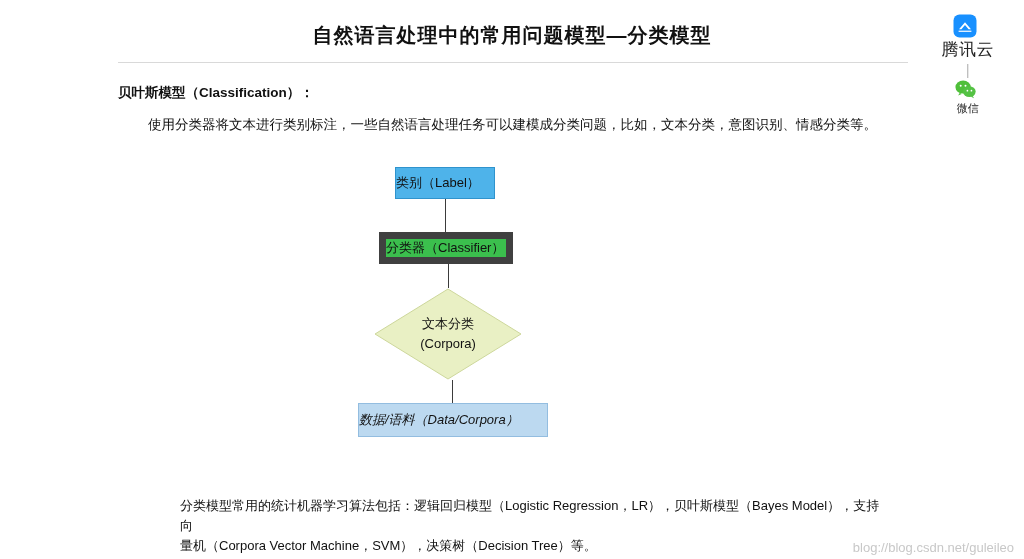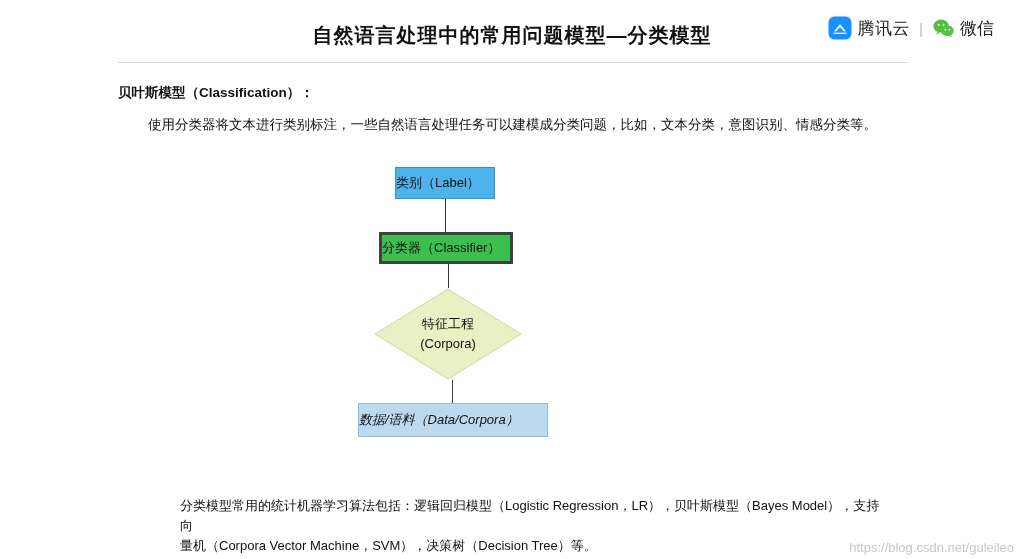--- a/index.html
+++ b/index.html
@@ -45,20 +45,21 @@
   }
 
   
   .brand {
     position: absolute;
     right: 14px;
     top: 14px;
     display: flex;
     align-items: center;
     height: 28px;
+    flex-direction: column;
   }
   .brand-cloud-icon {
     width: 24px;
     height: 24px;
     margin-right: 6px;
     display: block;
   }
   .brand-text {
     font-size: 17px;
     color: #222222;
@@ -69,21 +70,21 @@
     color: #b9b9b9;
     font-size: 15px;
   }
   .wechat-icon {
     width: 23px;
     height: 23px;
     margin-right: 5px;
     display: block;
   }
   .wechat-text {
-    font-size: 17px;
+    font-size: 11px;
     color: #222222;
   }
 
   
   .section-heading {
     position: absolute;
     left: 118px;
     top: 84px;
     font-size: 13.5px;
     font-weight: bold;
@@ -125,21 +126,21 @@
   .node-label {
     background: #4eb3ea;
     border: 1px solid #2f93cd;
     left: 395px;
     top: 17px;
     width: 100px;
     height: 32px;
   }
   .node-classifier {
     background: #3bbf4d;
-    border: 3px solid #404040;
+    border: 7px solid #404040;
     left: 379px;
     top: 82px;
     width: 134px;
     height: 32px;
   }
   .node-data {
     background: #bcd9f0;
     border: 1px solid #93bde0;
     left: 358px;
     top: 253px;
@@ -261,29 +262,29 @@
 
   <div class="node node-classifier">
     <span>分类器（Classifier）</span>
   </div>
 
   <div class="node-feature">
     <svg width="148" height="92" viewBox="0 0 148 92">
       <polygon points="74,1 147,46 74,91 1,46" fill="#e9f0c4" stroke="#cdd79b" stroke-width="1"></polygon>
     </svg>
     <div class="feature-text">
-      <span>特征工程</span>
+      <span>文本分类</span>
       <span>(Corpora)</span>
     </div>
   </div>
 
   <div class="node node-data">
     <span>数据/语料（Data/Corpora）</span>
   </div>
 
 </div>
 
 <div class="footer-note">
   <div>分类模型常用的统计机器学习算法包括：逻辑回归模型（Logistic Regression，LR），贝叶斯模型（Bayes Model），支持向</div>
   <div>量机（Corpora Vector Machine，SVM），决策树（Decision Tree）等。</div>
 </div>
 
-<div class="watermark">https://blog.csdn.net/guleileo</div>
+<div class="watermark">blog://blog.csdn.net/guleileo</div>
 
 </body></html>

